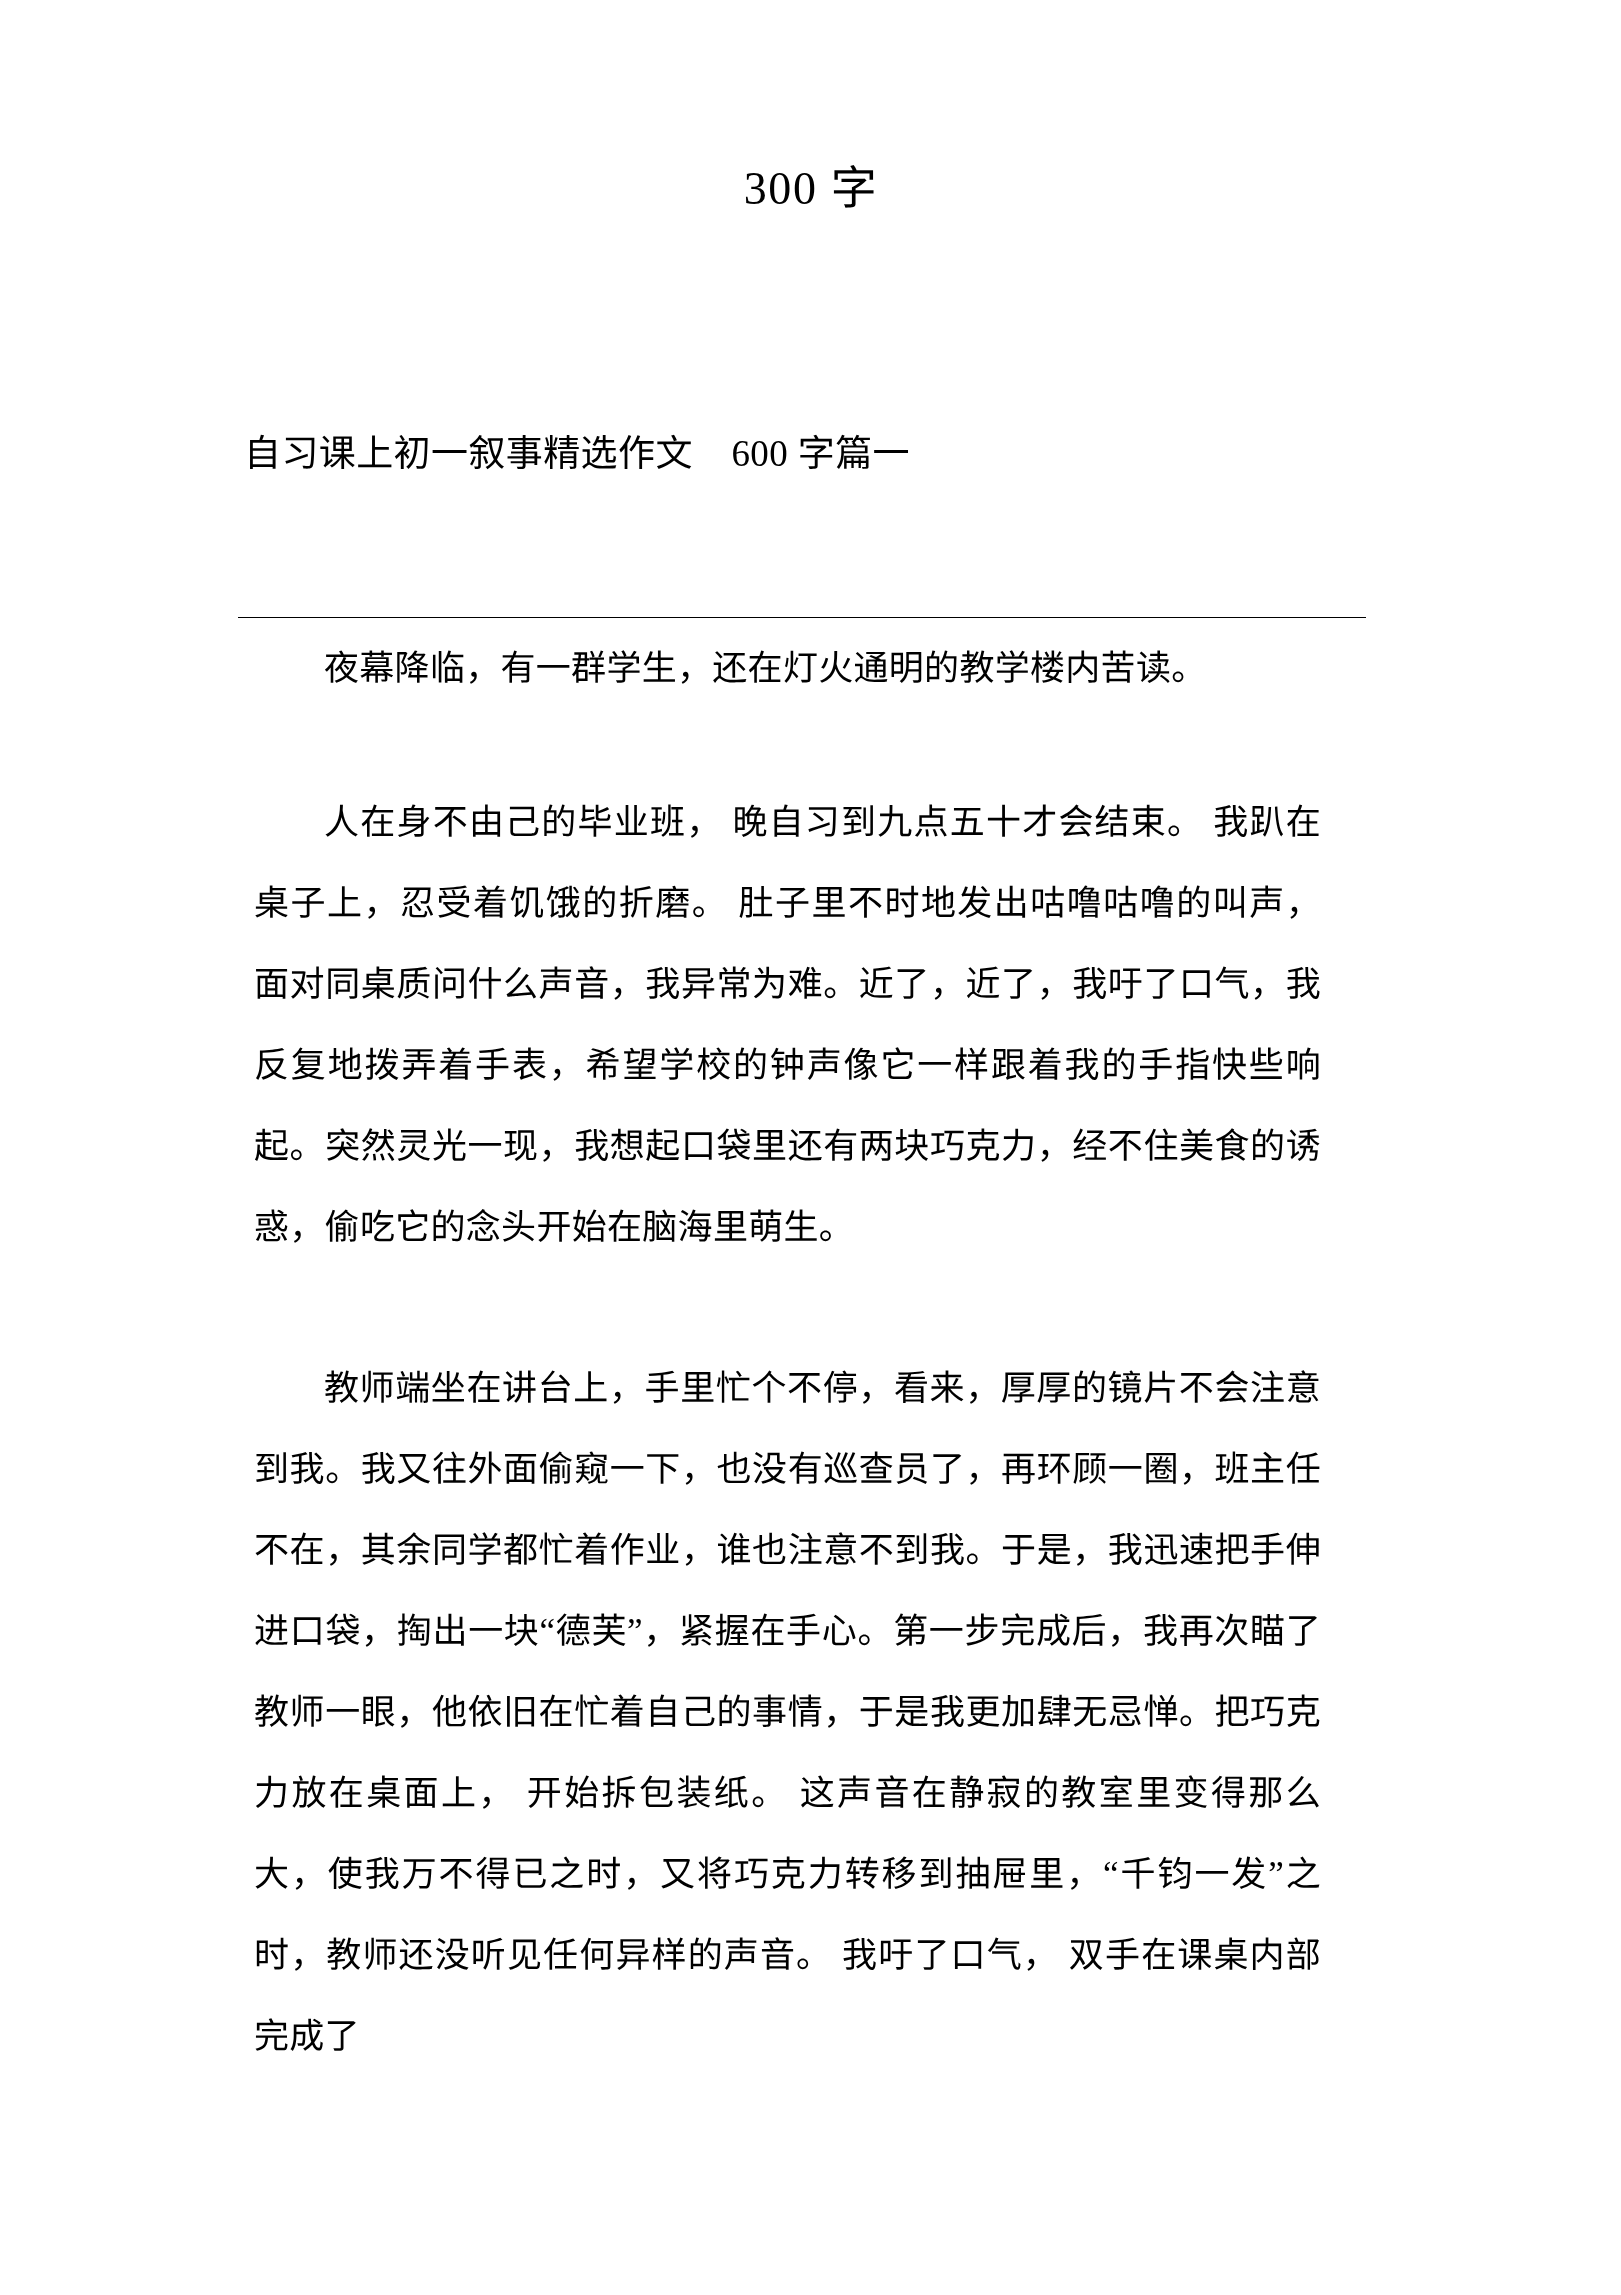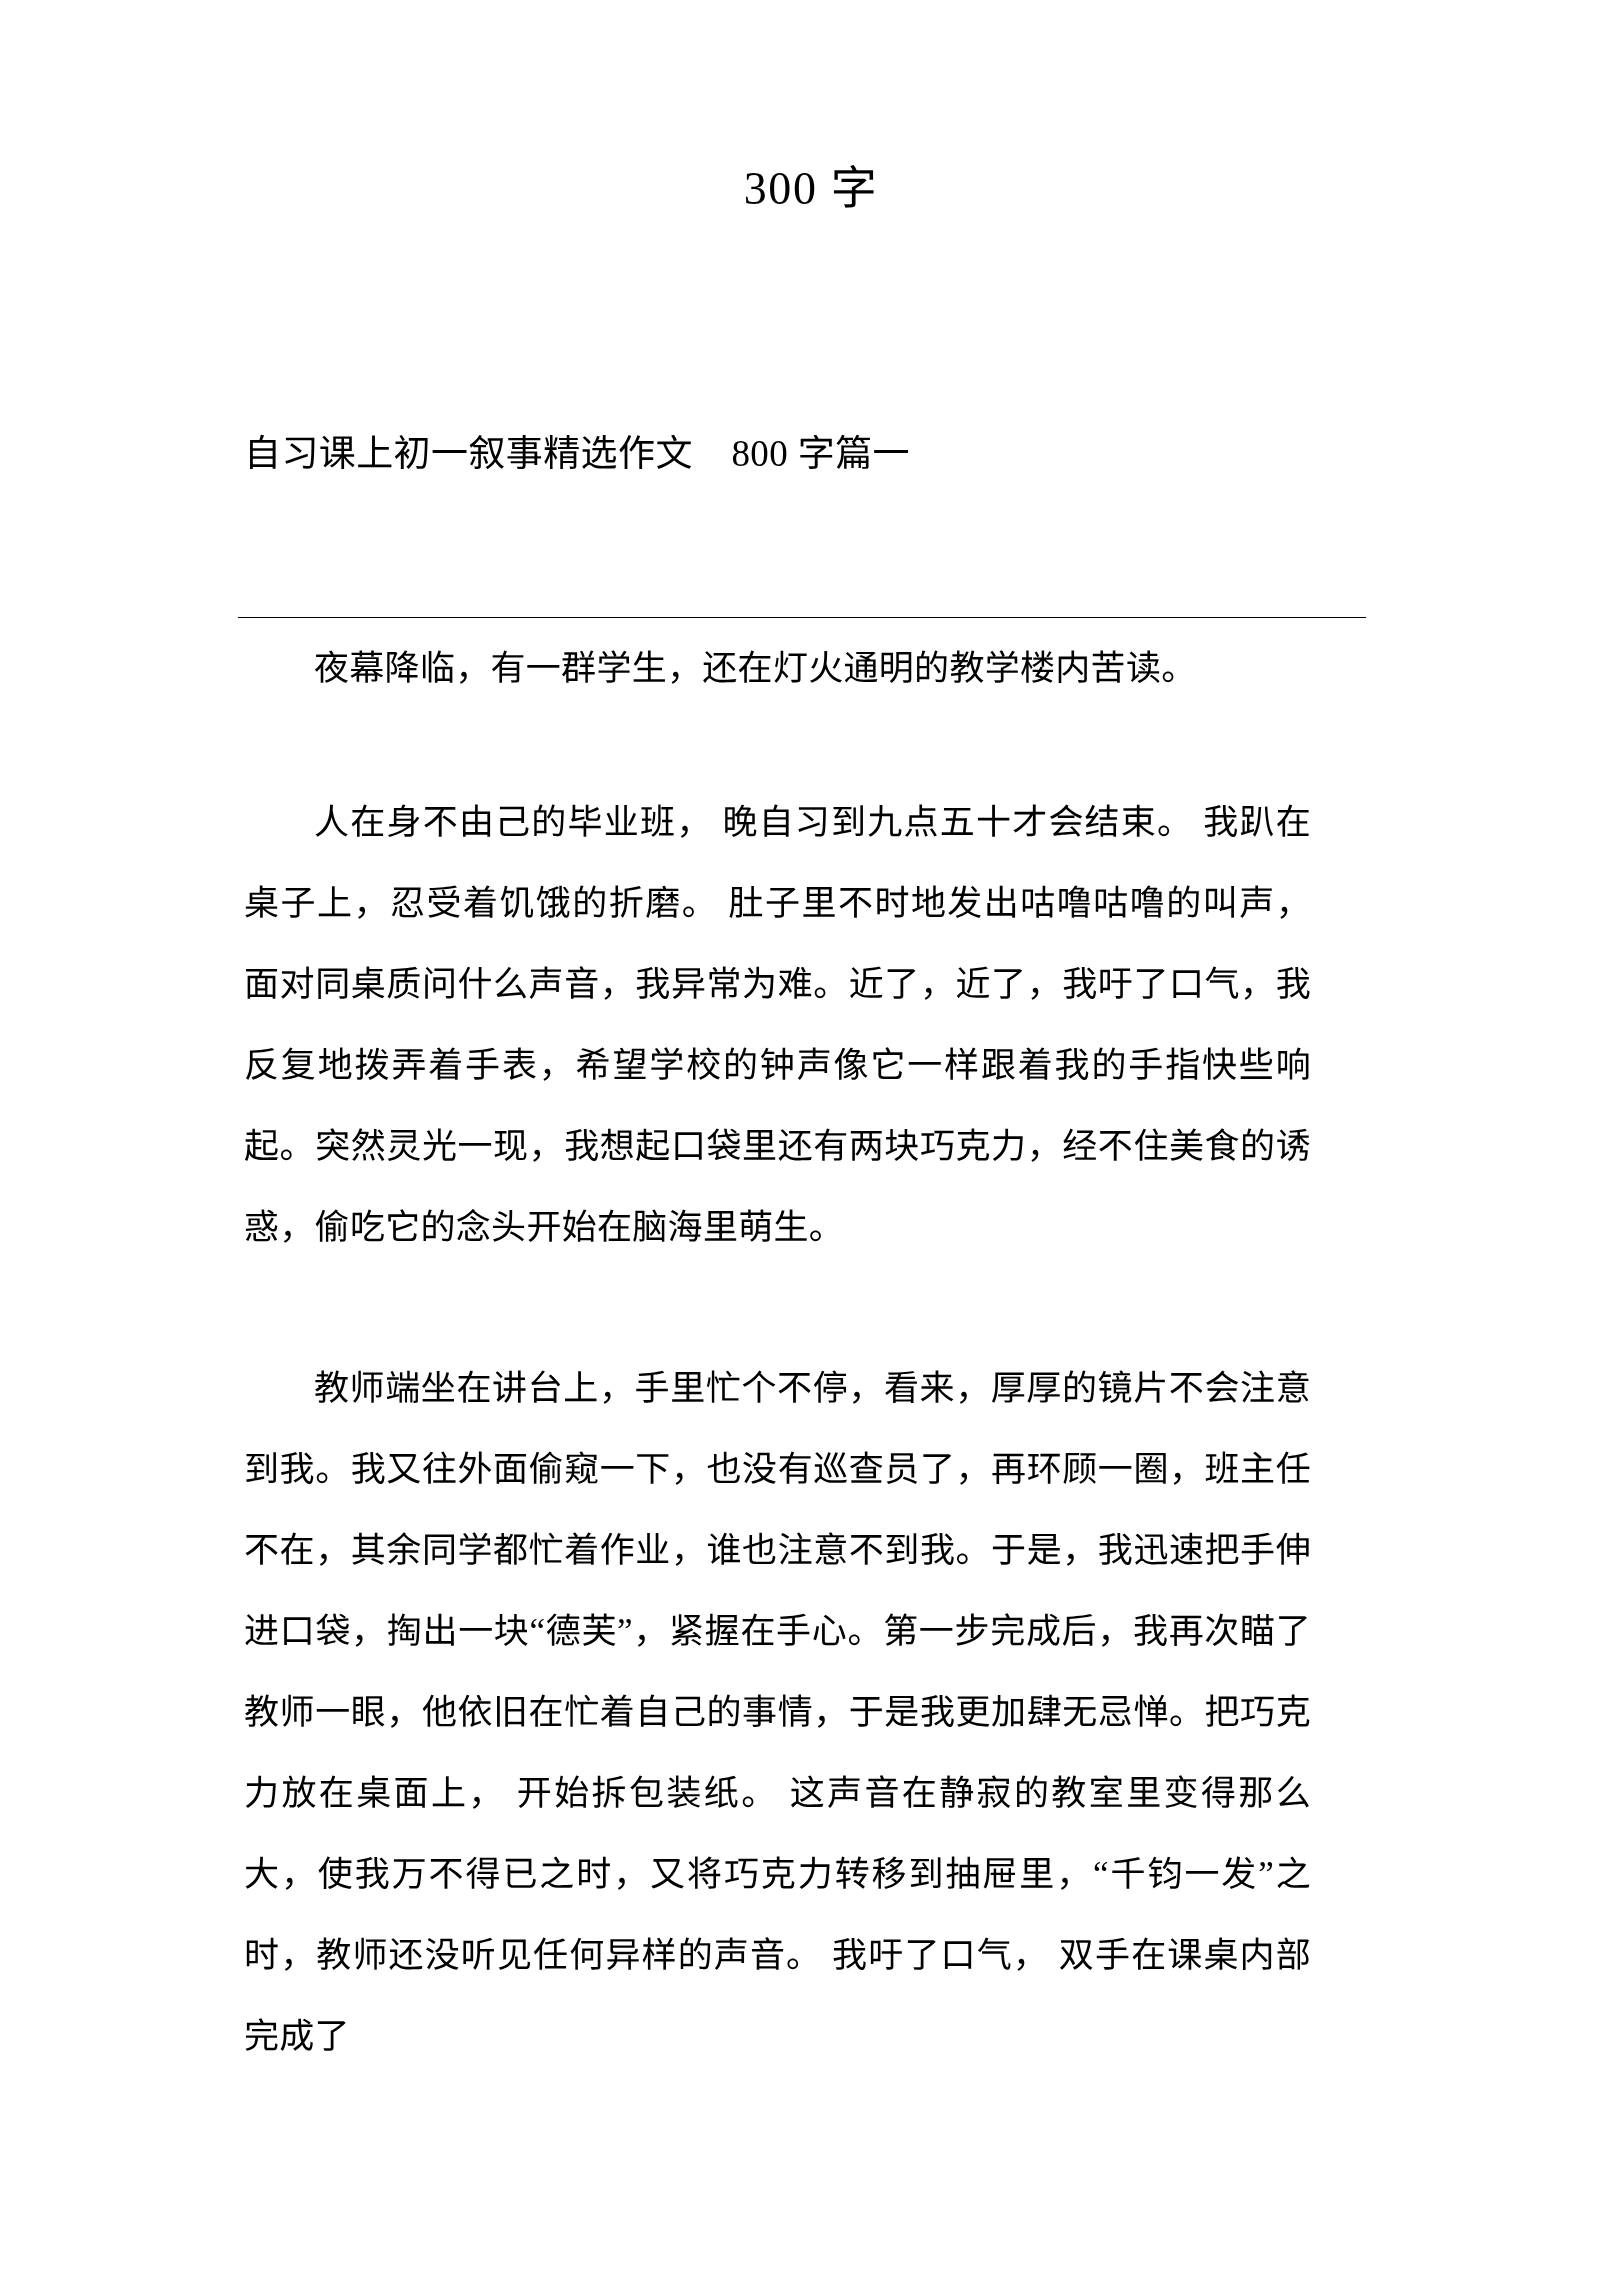--- a/index.html
+++ b/index.html
@@ -60,21 +60,21 @@
     width: 1128px;
     height: 0;
     border: none;
     border-top: 1.6px solid #000000;
     margin: 0;
   }
 
   
   .body-block {
     position: absolute;
-    left: 244px;
+    left: 254px;
     top: 617px;
     width: 1067px;
   }
 
   .para {
     margin: 0;
     font-size: 35px;
     line-height: 81px;
     text-align: justify;
     text-justify: inter-ideograph;
@@ -95,21 +95,21 @@
     margin-top: 80px;
   }
 </style>
 </head>
 <body>
 
 <div class="page">
 
   <h1 class="doc-title">300 字</h1>
 
-  <h2 class="doc-subtitle">自习课上初一叙事精选作文    800 字篇一</h2>
+  <h2 class="doc-subtitle">自习课上初一叙事精选作文    600 字篇一</h2>
 
   <hr class="hrule">
 
   <div class="body-block">
     <p class="para lead">夜幕降临，有一群学生，还在灯火通明的教学楼内苦读。</p>
 
     <p class="para gap">人在身不由己的毕业班， 晚自习到九点五十才会结束。 我趴在桌子上，忍受着饥饿的折磨。 肚子里不时地发出咕噜咕噜的叫声，面对同桌质问什么声音，我异常为难。近了，近了，我吁了口气，我反复地拨弄着手表，希望学校的钟声像它一样跟着我的手指快些响起。突然灵光一现，我想起口袋里还有两块巧克力，经不住美食的诱惑，偷吃它的念头开始在脑海里萌生。</p>
 
     <p class="para gap-big">教师端坐在讲台上，手里忙个不停，看来，厚厚的镜片不会注意到我。我又往外面偷窥一下，也没有巡查员了，再环顾一圈，班主任不在，其余同学都忙着作业，谁也注意不到我。于是，我迅速把手伸进口袋，掏出一块“德芙”，紧握在手心。第一步完成后，我再次瞄了教师一眼，他依旧在忙着自己的事情，于是我更加肆无忌惮。把巧克力放在桌面上， 开始拆包装纸。 这声音在静寂的教室里变得那么大，使我万不得已之时，又将巧克力转移到抽屉里，“千钧一发”之时，教师还没听见任何异样的声音。 我吁了口气， 双手在课桌内部完成了</p>
   </div>

